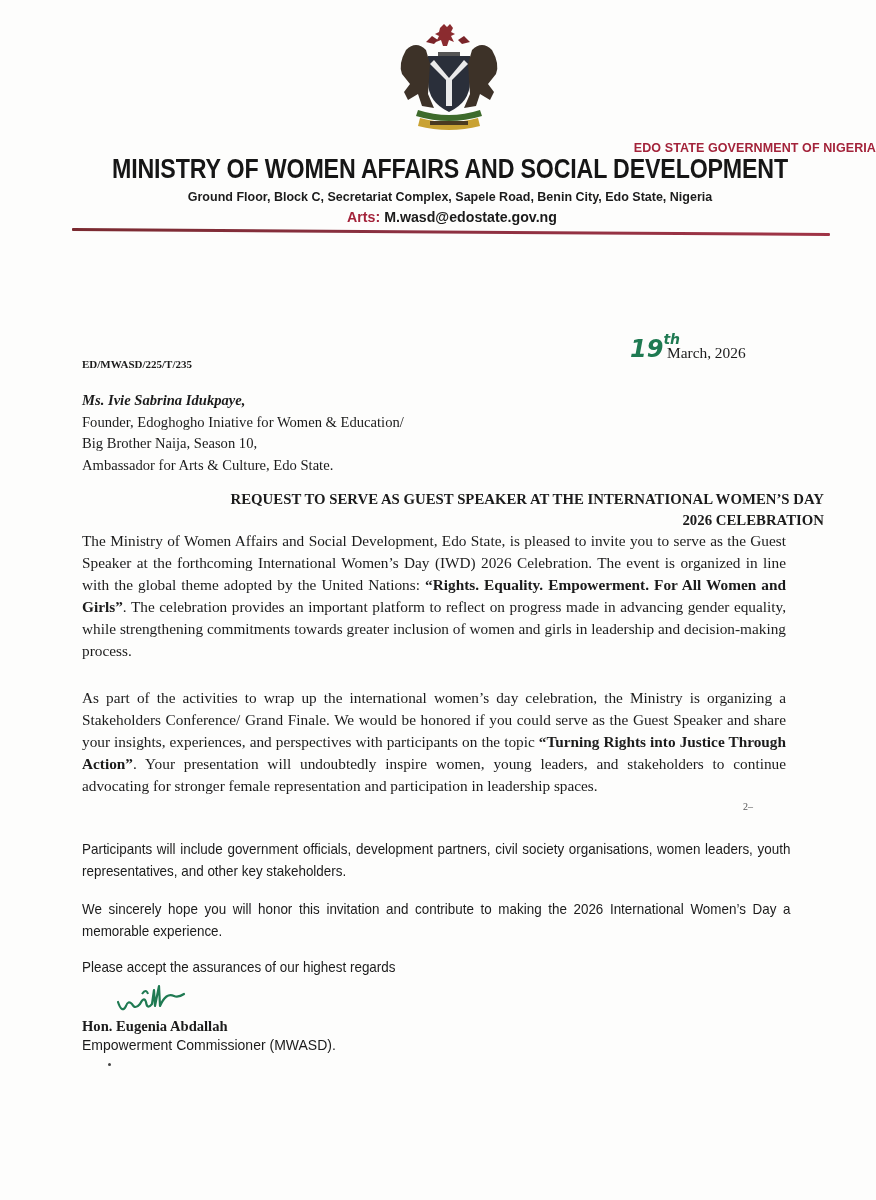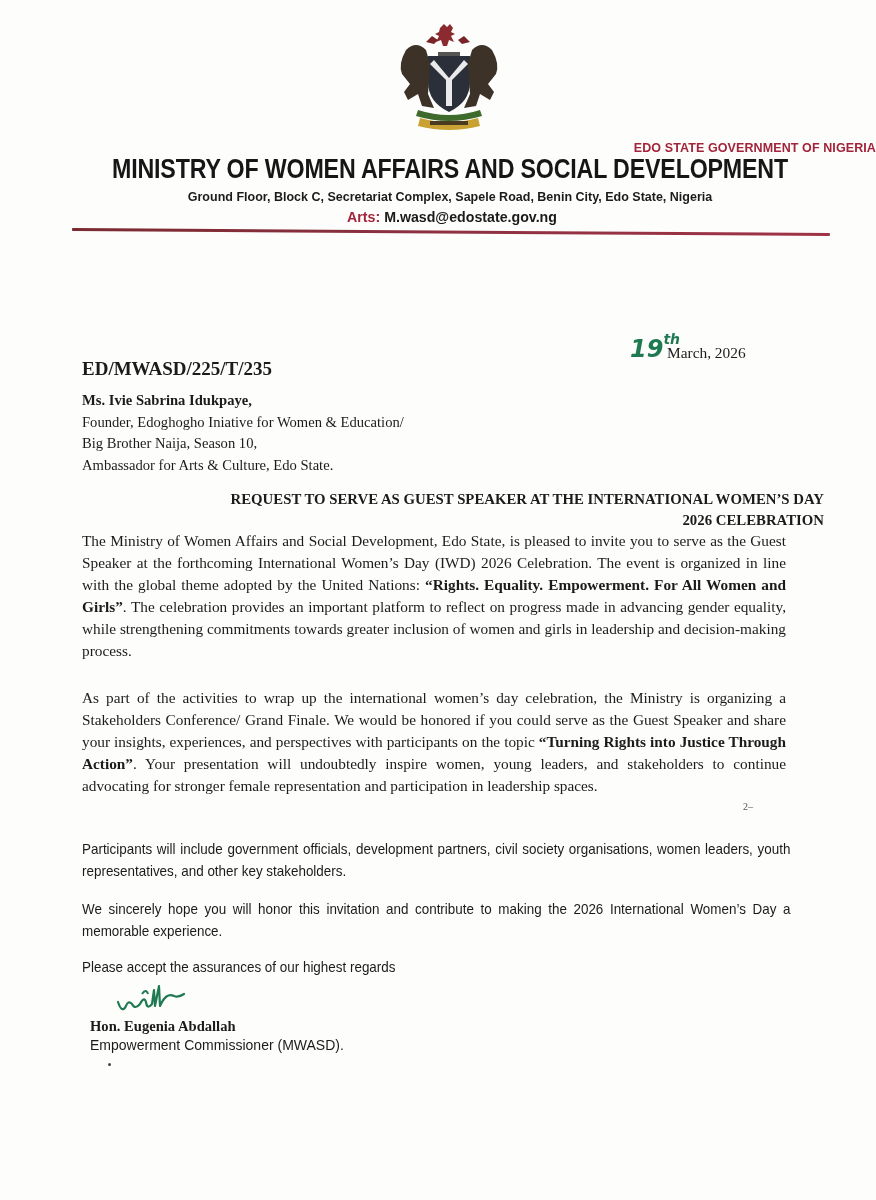--- a/index.html
+++ b/index.html
@@ -27,45 +27,45 @@
   .email {
     left: 0; width: 904px; top: 209px; text-align: center;
     font-family: "Liberation Sans", sans-serif; font-weight: bold; font-size: 14.2px; color: #1b1b1b;
   }
   .email .lbl { color: #a3233a; }
   .rule {
     left: 72px; top: 228px; width: 758px; height: 3px;
     background: linear-gradient(90deg, #7a2a30, #8a3040 40%, #a03446 100%);
     transform: rotate(0.38deg); transform-origin: 0 0; border-radius: 1px;
   }
-  .ref { left: 82px; top: 358px; font-weight: bold; font-size: 19px; }
+  .ref { left: 82px; top: 358px; font-weight: bold; font-size: 11px; }
   .date-hand {
     left: 630px; top: 335px; font-family: "DejaVu Sans", sans-serif; font-style: italic;
     color: #1f7a52; font-size: 24px; font-weight: bold;
   }
   .date-hand sup { font-size: 14px; position: relative; top: -4px; }
   .date-text { left: 667px; top: 344px; font-size: 15.4px; }
   .recipient { left: 82px; top: 390px; font-size: 14.6px; line-height: 21.5px; }
-  .recipient .name { font-weight: bold; }
+  .recipient .name { font-weight: bold; font-style: italic; }
   .subject {
     left: 60px; width: 764px; top: 489px; text-align: right;
     font-weight: bold; font-size: 14.8px; line-height: 21px;
   }
   .para {
     left: 82px; width: 704px; font-size: 15.3px; line-height: 21.9px;
     text-align: justify;
   }
   .p1 { top: 530px; }
   .p2 { top: 687px; }
   .p3 { top: 839px; font-family: "Liberation Sans", sans-serif; font-size: 14.6px; width: 708px; transform: scaleX(0.92); transform-origin: 0 0; width: 770px; }
   .p4 { top: 899px; font-family: "Liberation Sans", sans-serif; font-size: 14.6px; transform: scaleX(0.92); transform-origin: 0 0; width: 770px; }
   .closing { left: 82px; top: 959px; font-family: "Liberation Sans", sans-serif; font-size: 14.6px; transform: scaleX(0.92); transform-origin: 0 0; }
   .b { font-weight: bold; }
   .signature { left: 112px; top: 980px; width: 130px; height: 40px; }
-  .signer { left: 82px; top: 1017px; font-size: 14.6px; line-height: 19px; margin-left: 8px; }
+  .signer { left: 82px; top: 1017px; font-size: 14.6px; line-height: 19px; }
   .signer .name { font-weight: bold; }
   .signer .title { font-family: "Liberation Sans", sans-serif; font-size: 14px; }
   .mark { left: 743px; top: 801px; font-size: 10px; color: #555; }
   .dot { left: 108px; top: 1063px; width: 3px; height: 3px; border-radius: 50%; background: #444; }
 </style>
 </head>
 <body>
 
 <div class="abs crest">
   <svg width="122" height="112" viewBox="0 0 122 112">

